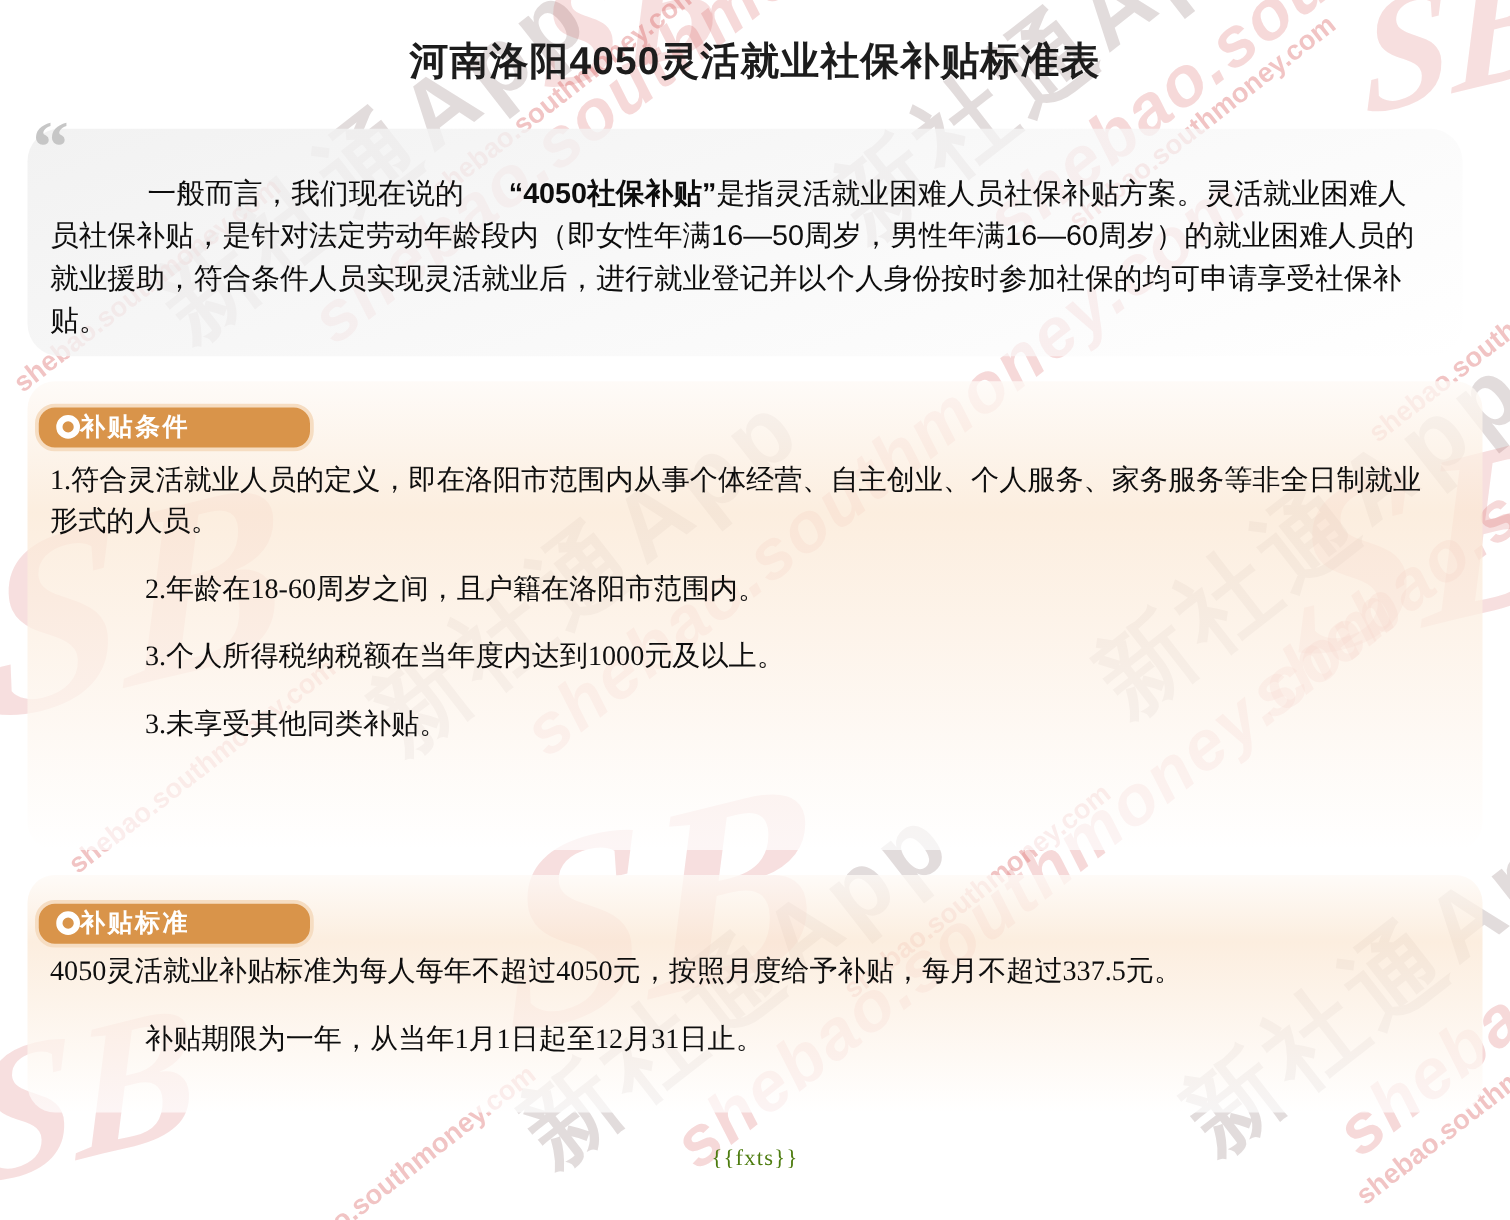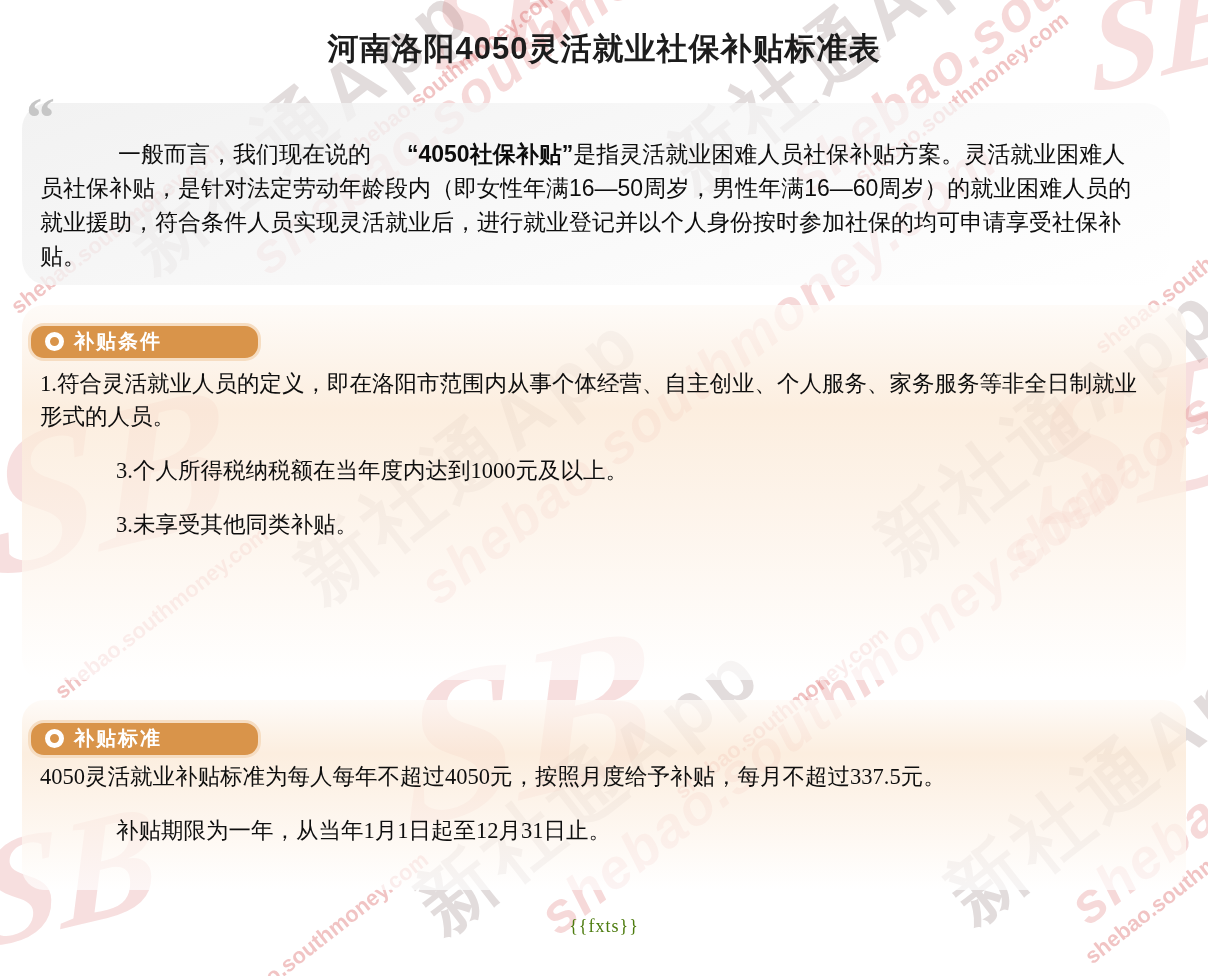--- a/index.html
+++ b/index.html
@@ -88,21 +88,21 @@
       rgba(254,250,246,0.78) 0%,
       rgba(251,233,214,0.78) 28%,
       rgba(253,243,233,0.78) 62%,
       rgba(255,255,255,0.70) 100%);
   }
   .section-conditions{top:305px;height:375px;}
   .section-standards{top:700px;height:190px;}
 
   .badge{
     position:absolute;left:6px;
-    display:inline-flex;align-items:center;gap:10px;
+    display:inline-flex;align-items:center;
     background:#d9944a;border:3px solid #f6ddc2;border-radius:16px;
     padding:2px 96px 3px 14px;
     color:#ffffff;font-size:20px;font-weight:bold;letter-spacing:2px;
     box-sizing:border-box;
   }
   .section-conditions .badge{top:18px;}
   .section-standards .badge{top:20px;font-family:Liberation Serif, serif;}
   .ring{
     width:9px;height:9px;border:5px solid #ffffff;border-radius:50%;
     background:transparent;flex:0 0 auto;
@@ -179,20 +179,21 @@
       <p class="intro-text"><span>一般而言，我们现在说的</span><b>“4050社保补贴”</b><span>是指灵活就业困难人员社保补贴方案。灵活就业困难人员社保补贴，是针对法定劳动年龄段内（即女性年满16—50周岁，男性年满16—60周岁）的就业困难人员的就业援助，符合条件人员实现灵活就业后，进行就业登记并以个人身份按时参加社保的均可申请享受社保补贴。</span></p>
     </div>
 
     <div class="section section-conditions">
       <div class="badge">
         <span class="ring"></span>
         <span>补贴条件</span>
       </div>
       <div class="items">
         <p class="item">1.符合灵活就业人员的定义，即在洛阳市范围内从事个体经营、自主创业、个人服务、家务服务等非全日制就业形式的人员。</p>
+        <p class="item indent">2.年龄在18-60周岁之间，且户籍在洛阳市范围内。</p>
         <p class="item indent">3.个人所得税纳税额在当年度内达到1000元及以上。</p>
         <p class="item indent">3.未享受其他同类补贴。</p>
       </div>
     </div>
 
     <div class="section section-standards">
       <div class="badge">
         <span class="ring"></span>
         <span>补贴标准</span>
       </div>

